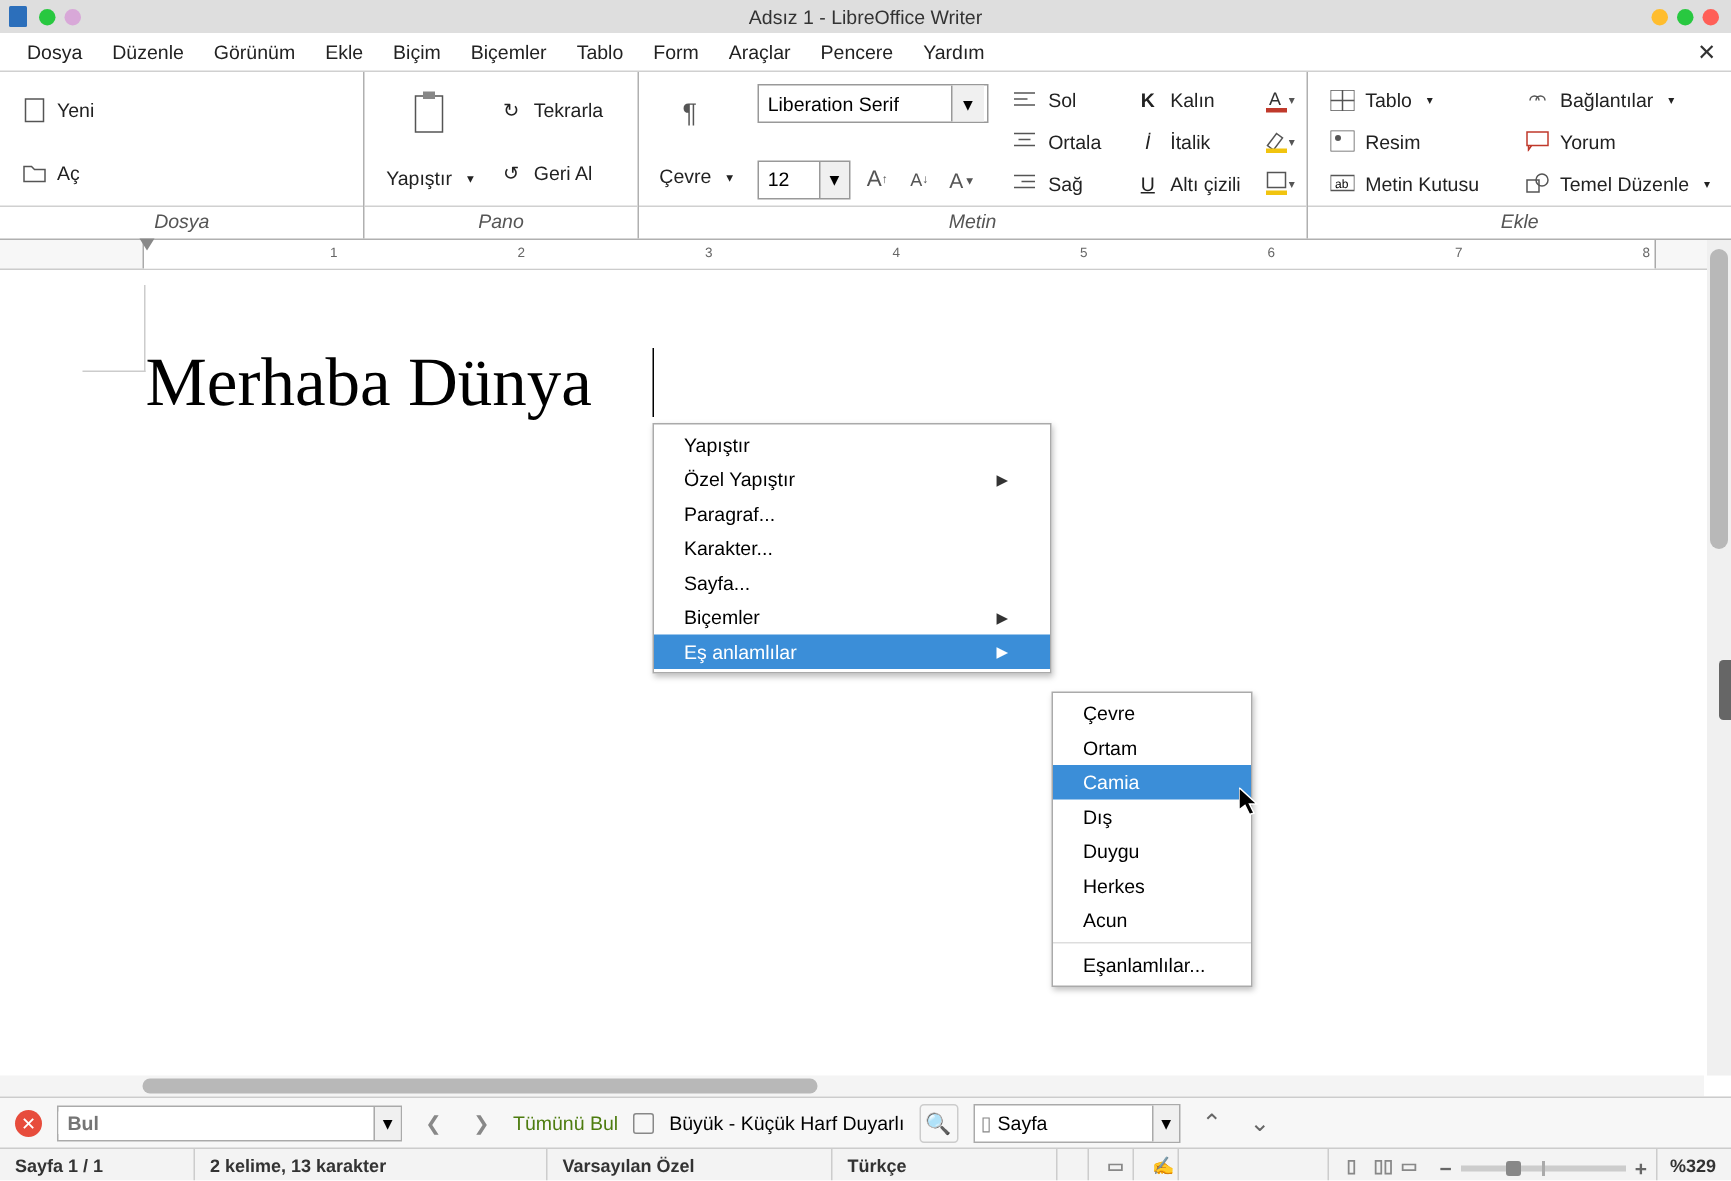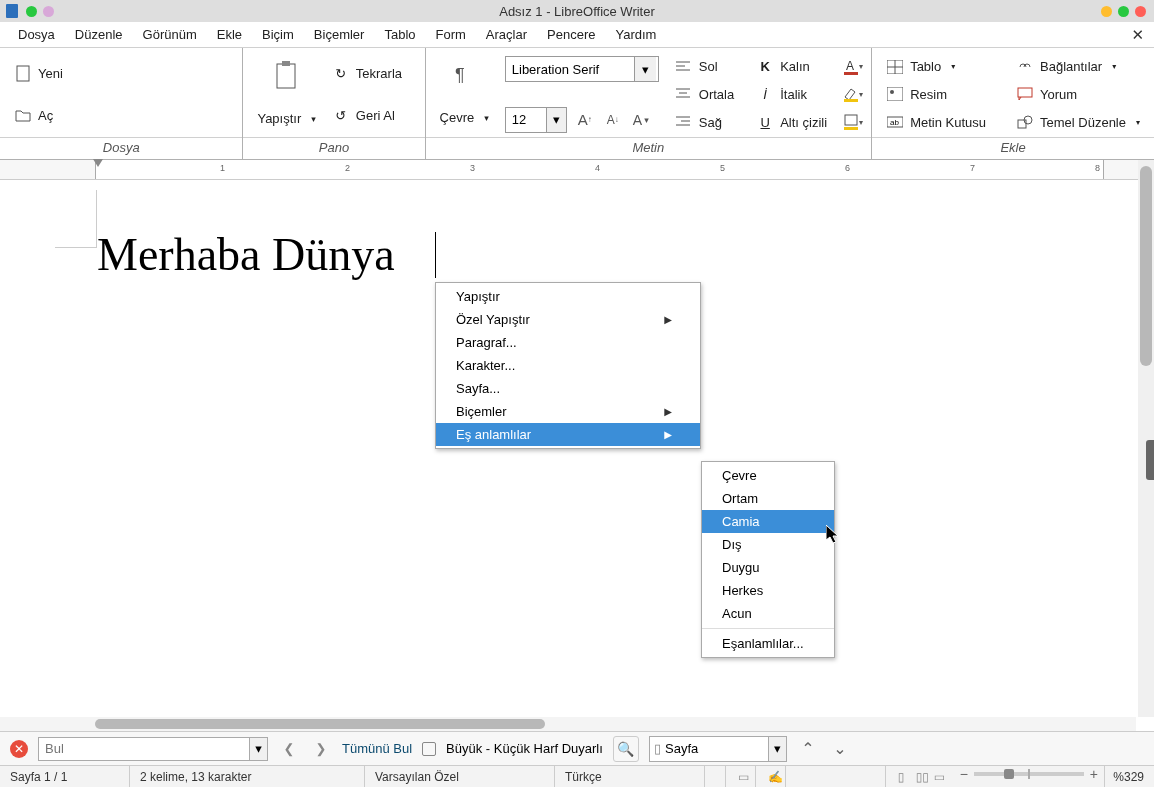--- a/index.html
+++ b/index.html
@@ -64,29 +64,29 @@
 .context-menu .item { padding: 4px 28px 4px 20px; display:flex; justify-content:space-between; align-items:center; white-space:nowrap; cursor: default; }
 .context-menu .item .arrow { font-size: 10px; color:#333; margin-left: 30px; }
 .context-menu .item.hl { background: #3b8ed8; color: #fff; }
 .context-menu .item.hl .arrow { color:#fff; }
 .context-menu .sep { height:1px; background:#ddd; margin:3px 0;}
 
 
 .findbar { position:absolute; left:0; right:0; bottom:22px; height:34px; border-top:1px solid #ccc; background:#f7f7f7; display:flex; align-items:center; padding:0 10px; gap:10px;}
 .findbar .close-ico { width:18px; height:18px; border-radius:50%; background:#e74c3c; color:#fff; display:flex; align-items:center; justify-content:center; font-size:12px;}
 .findbar .find-input { display:flex; border:1px solid #aaa; height:24px; width:230px; background:#fff; align-items:center;}
-.findbar .find-input input { border:none; outline:none; padding:0 6px; font-size:13px; flex:1; color:#b91c1c;}
+.findbar .find-input input { border:none; outline:none; padding:0 6px; font-size:13px; flex:1; color:#b91c1c;font-weight:bold;}
 .findbar .find-input .dd { width:18px; border-left:1px solid #aaa; height:100%; display:flex; align-items:center; justify-content:center; background:#f0f0f0;}
 .findbar .navbtn { width:22px; height:22px; display:flex; align-items:center; justify-content:center; color:#888;}
 .findbar .check { width:14px; height:14px; border:1px solid #888; border-radius:2px; display:inline-block;}
 .findbar .page-combo { display:flex; border:1px solid #aaa; height:26px; width:138px; background:#fff; align-items:center; padding-left:4px;}
 .findbar .page-combo .dd { width:18px; border-left:1px solid #aaa; height:100%; display:flex; align-items:center; justify-content:center; background:#f0f0f0; margin-left:auto;}
 
 
-.statusbar { position:absolute; left:0; right:0; bottom:0; height:22px; background:#f3f3f3; border-top:1px solid #ccc; display:flex; align-items:flex-start; font-size:12px; color:#333;}
+.statusbar { position:absolute; left:0; right:0; bottom:0; height:22px; background:#f3f3f3; border-top:1px solid #ccc; display:flex; align-items:flex-end; font-size:12px; color:#333;font-weight:bold;}
 .statusbar .cell { padding: 0 10px; border-right: 1px solid #ccc; height:100%; display:flex; align-items:center;}
 .statusbar .spacer { flex:1; }
 .statusbar .zoom-slider { width:110px; height:4px; background:#ccc; position:relative; margin:0 6px;}
 .statusbar .zoom-slider .knob { position:absolute; top:-3px; left:30px; width:10px; height:10px; background:#888; border-radius:2px;}
 .statusbar .zoom-slider .center-tick { position:absolute; left:54px; top:-3px; width:2px; height:10px; background:#aaa;}
 .statusbar .mini-ico { width:14px; height:14px; display:inline-block; margin:0 2px; color:#888; font-size:12px;}
 
 svg { display:block; }
 .cursor-arrow { position:absolute; pointer-events:none; }
 </style>
@@ -441,21 +441,21 @@
 </div>
 
 <div class="findbar">
   <span class="close-ico">✕</span>
   <div class="find-input">
     <input placeholder="Bul" style="">
     <div class="dd">▾</div>
   </div>
   <span class="navbtn">❮</span>
   <span class="navbtn">❯</span>
-  <span style="color:#0c4a6e">Tümünü Bul</span>
+  <span style="color:#4d7c0f">Tümünü Bul</span>
   <span class="check"></span>
   <span>Büyük - Küçük Harf Duyarlı</span>
   <span class="navbtn" style="border:1px solid #ccc;border-radius:3px;width:26px;height:26px;font-size:14px;color:#555">🔍</span>
   <div class="page-combo">
     <span style="margin-right:4px;color:#888">▯</span>
     <span>Sayfa</span>
     <div class="dd">▾</div>
   </div>
   <span class="navbtn" style="font-size:16px;color:#666">⌃</span>
   <span class="navbtn" style="font-size:16px;color:#666">⌄</span>

